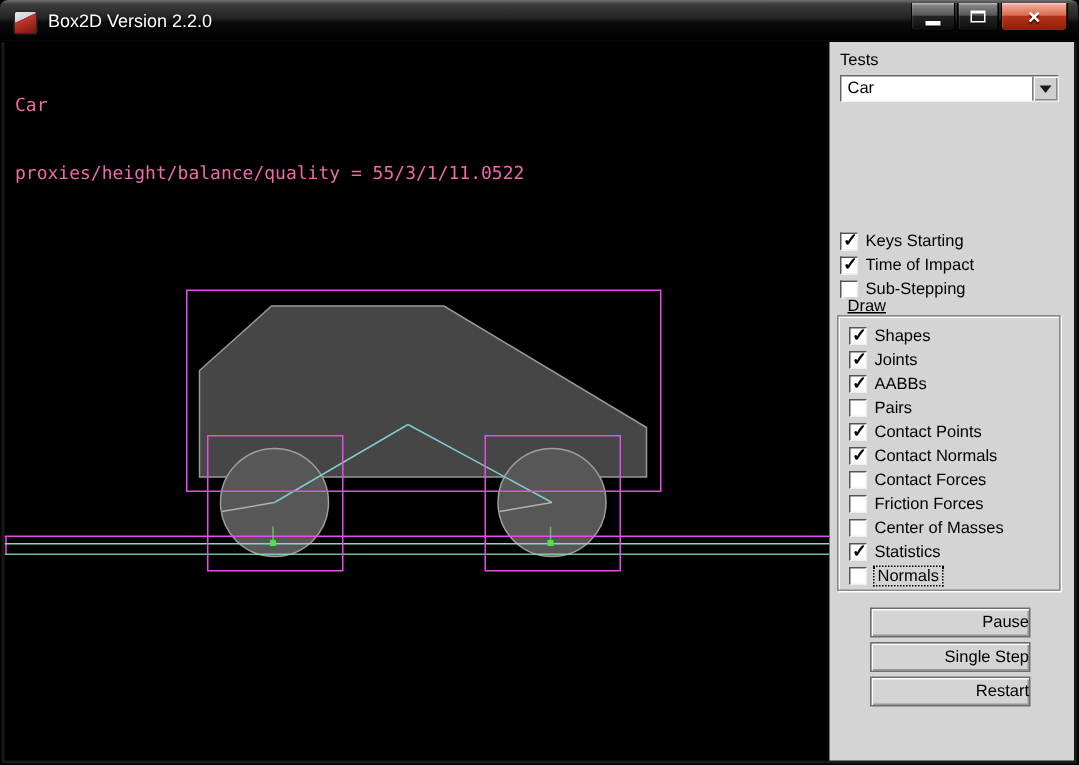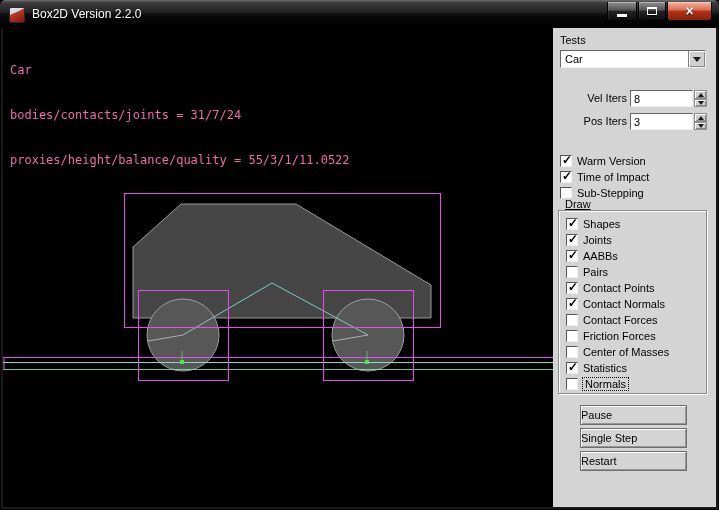--- a/index.html
+++ b/index.html
@@ -74,21 +74,21 @@
   .cb-box{width:12px;height:12px;background:#fff;border:1px solid;border-color:#555 #eee #eee #555;
     position:relative;flex:0 0 auto;}
   .cb-box.checked::after{content:"\2713";position:absolute;left:1px;top:-3px;font-size:12px;font-weight:bold;color:#000;}
   .cb-label{white-space:nowrap;}
   .cb-label.focused{outline:1px dotted #000;padding:0 2px;}
   .draw-title{position:absolute;left:10px;top:170px;background:#d4d4d4;padding:0 2px;z-index:2;text-decoration:underline;}
   .draw-group{position:absolute;left:5px;top:182px;width:149px;height:184px;
     border:1px solid #8a8a8a;box-shadow:1px 1px 0 #fff,inset 1px 1px 0 #fff;}
   .panel-btn{position:absolute;left:27px;width:107px;height:20px;background:#d4d4d4;
     border:1px solid #6e6e6e;box-shadow:inset 1px 1px 0 #fff,inset -1px -1px 0 #969696;
-    text-align:left;line-height:18px;cursor:default;}
+    text-align:right;line-height:18px;cursor:default;}
 </style>
 </head>
 <body>
 
 <div class="window">
 
   <div class="titlebar">
     <div class="app-icon"></div>
     <div class="title-text">Box2D Version 2.2.0</div>
     <div class="winbtns">
@@ -126,63 +126,38 @@
       <rect x="135.5" y="262.5" width="90" height="90" fill="none" stroke="#e64de6" stroke-width="1"></rect>
       <rect x="320.5" y="262.5" width="90" height="90" fill="none" stroke="#e64de6" stroke-width="1"></rect>
 
       <line x1="179" y1="334" x2="179" y2="323" stroke="#66e666" stroke-width="1" opacity="0.7"></line>
       <line x1="364" y1="334" x2="364" y2="323" stroke="#66e666" stroke-width="1" opacity="0.7"></line>
       <rect x="177" y="332" width="4" height="4" fill="#4ce64c"></rect>
       <rect x="362" y="332" width="4" height="4" fill="#4ce64c"></rect>
     </svg>
     <div class="stats">
       <div>Car</div>
-      <div>bodies/contacts/joints = 31/7/24</div>
       <div>proxies/height/balance/quality = 55/3/1/11.0522</div>
     </div>
   </div>
 
   <div class="panel">
     <div class="tests-label">Tests</div>
 
     <div class="listbox">
       <span class="listbox-value">Car</span>
       <span class="listbox-btn">
         <span class="tri-down"></span>
       </span>
     </div>
 
-    <div class="spin-row" style="top:62px">
-      <span class="spin-label">Vel Iters</span>
-      <input class="spin-input" value="8" style="">
-      <span class="spin-arrows">
-        <span class="spin-up">
-            <i class="tri-up-s"></i>
-          </span>
-        <span class="spin-down">
-            <i class="tri-down-s"></i>
-          </span>
-      </span>
-    </div>
-    <div class="spin-row" style="top:85px">
-      <span class="spin-label">Pos Iters</span>
-      <input class="spin-input" value="3" style="">
-      <span class="spin-arrows">
-        <span class="spin-up">
-            <i class="tri-up-s"></i>
-          </span>
-        <span class="spin-down">
-            <i class="tri-down-s"></i>
-          </span>
-      </span>
-    </div>
 
     <div class="cb-row" style="left:7px;top:126px">
       <span class="cb-box checked"></span>
-      <span class="cb-label">Warm Version</span>
+      <span class="cb-label">Keys Starting</span>
     </div>
     <div class="cb-row" style="left:7px;top:142px">
       <span class="cb-box checked"></span>
       <span class="cb-label">Time of Impact</span>
     </div>
     <div class="cb-row" style="left:7px;top:158px">
       <span class="cb-box"></span>
       <span class="cb-label">Sub-Stepping</span>
     </div>
 

